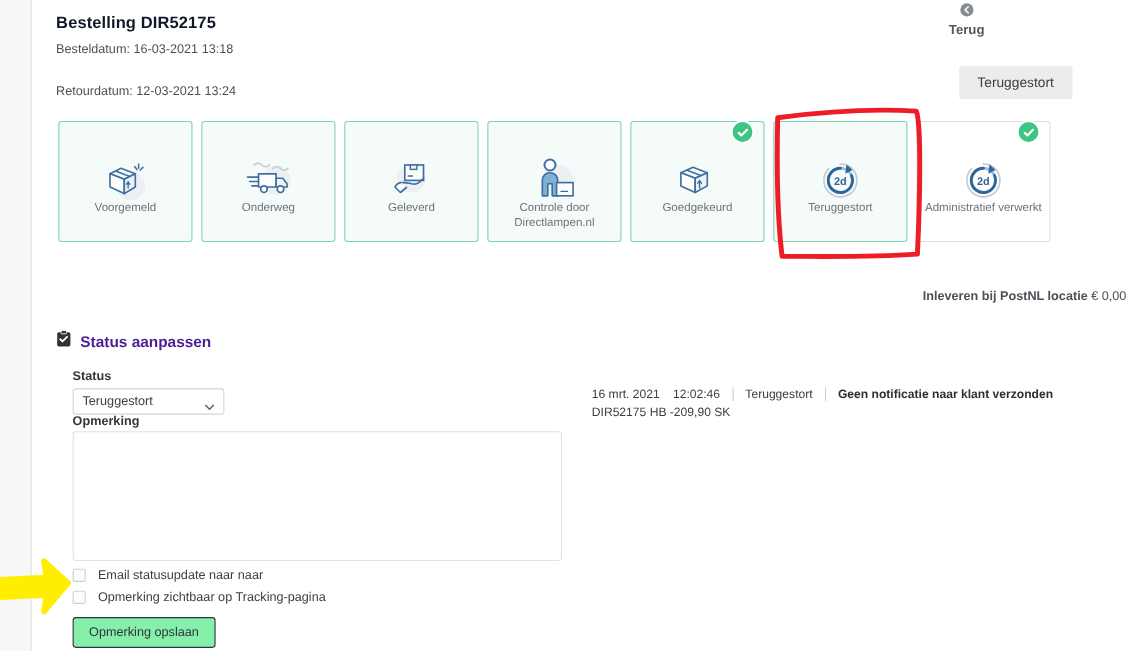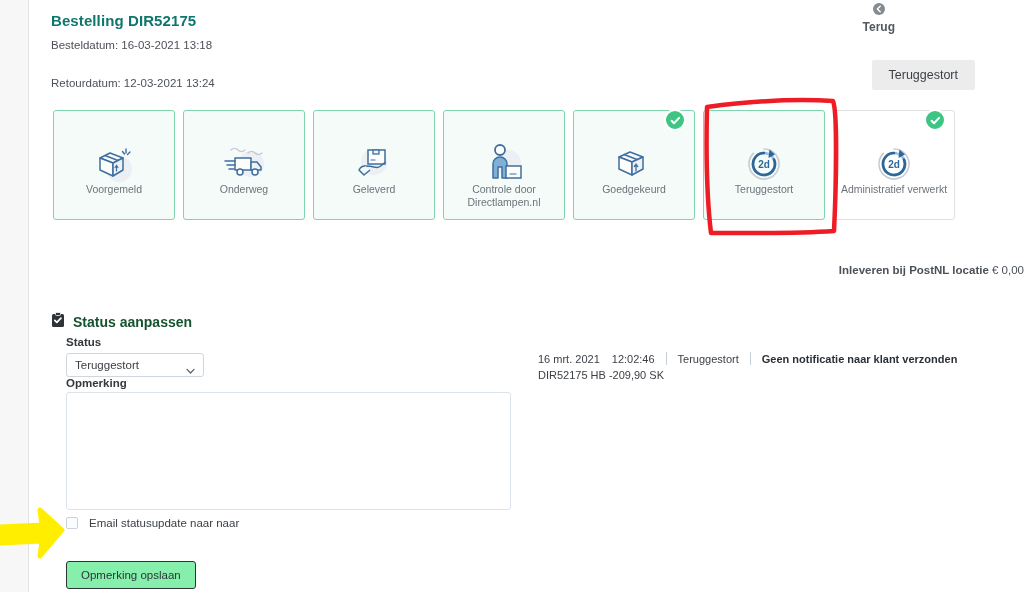--- a/index.html
+++ b/index.html
@@ -12,21 +12,21 @@
   #root { position: relative; width: 1024px; height: 592px; background: #f4f4f4; }
 
   
   .left-rail { position: absolute; left: 0; top: 0; width: 28px; height: 592px; background: #f7f7f7; }
   .rail-divider { position: absolute; left: 28px; top: 0; width: 1px; height: 592px; background: #e3e3e3; }
   .sheet { position: absolute; left: 29px; top: 0; width: 995px; height: 592px; background: #ffffff; }
 
   
   .order-title {
     position: absolute; left: 51px; top: 12px;
-    font-size: 15px; font-weight: bold; color: #0f766e; letter-spacing: .1px;
+    font-size: 15px; font-weight: bold; color: #0f172a; letter-spacing: .1px;
   }
   .meta-line { position: absolute; left: 51px; font-size: 11.5px; color: #4b5158; }
   .meta-1 { top: 39px; }
   .meta-2 { top: 38px; margin-top: 39px; }
 
   .back-link {
     position: absolute; right: 129px; top: 3px;
     display: flex; align-items: center; gap: 5px;
     font-size: 12px; font-weight: bold; color: #53585e; cursor: pointer; flex-direction: column;
   }
@@ -69,21 +69,21 @@
     position: absolute; left: 0; right: 0; top: 264px;
     text-align: right; font-size: 11.5px; color: #4b5158;
   }
   .postnl-note b { font-weight: bold; }
   .postnl-note span { font-weight: normal; }
 
   
   .section-head {
     position: absolute; left: 51px; top: 300px;
     display: flex; align-items: center; gap: 8px;
-    font-size: 14px; font-weight: bold; color: #14532d; margin-top: 12px;
+    font-size: 14px; font-weight: bold; color: #4c1d95;
   }
 
   
   .form-label { position: absolute; font-size: 11.5px; font-weight: bold; color: #33383d; }
   .label-status { left: 66px; top: 336px; }
   .label-opmerking { left: 66px; top: 377px; }
 
   .select-wrap { position: absolute; left: 66px; top: 353px; width: 138px; height: 24px; }
   .select-box {
     width: 138px; height: 24px;
@@ -289,20 +289,24 @@
     </span>
   </div>
 
   <div class="form-label label-opmerking">Opmerking</div>
   <textarea class="comment-area" placeholder="" style=""></textarea>
 
   <div class="cb-row cb-1">
     <span class="cb-box"></span>
     <span class="cb-text">Email statusupdate naar naar</span>
   </div>
+  <div class="cb-row cb-2">
+    <span class="cb-box"></span>
+    <span class="cb-text">Opmerking zichtbaar op Tracking-pagina</span>
+  </div>
 
   <button class="save-btn">Opmerking opslaan</button>
 
   <div class="log">
     <div class="log-row1">
       <span class="log-date">16 mrt. 2021</span>
       <span class="log-time">12:02:46</span>
       <span class="log-sep"></span>
       <span class="log-status">Teruggestort</span>
       <span class="log-sep"></span>

